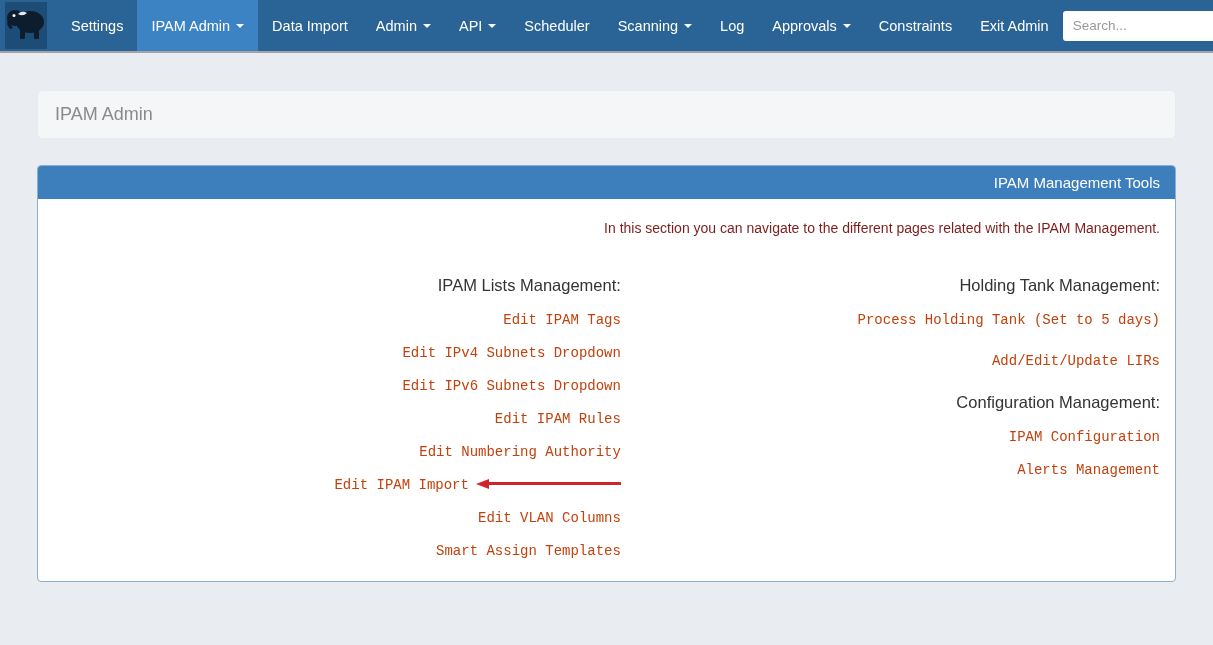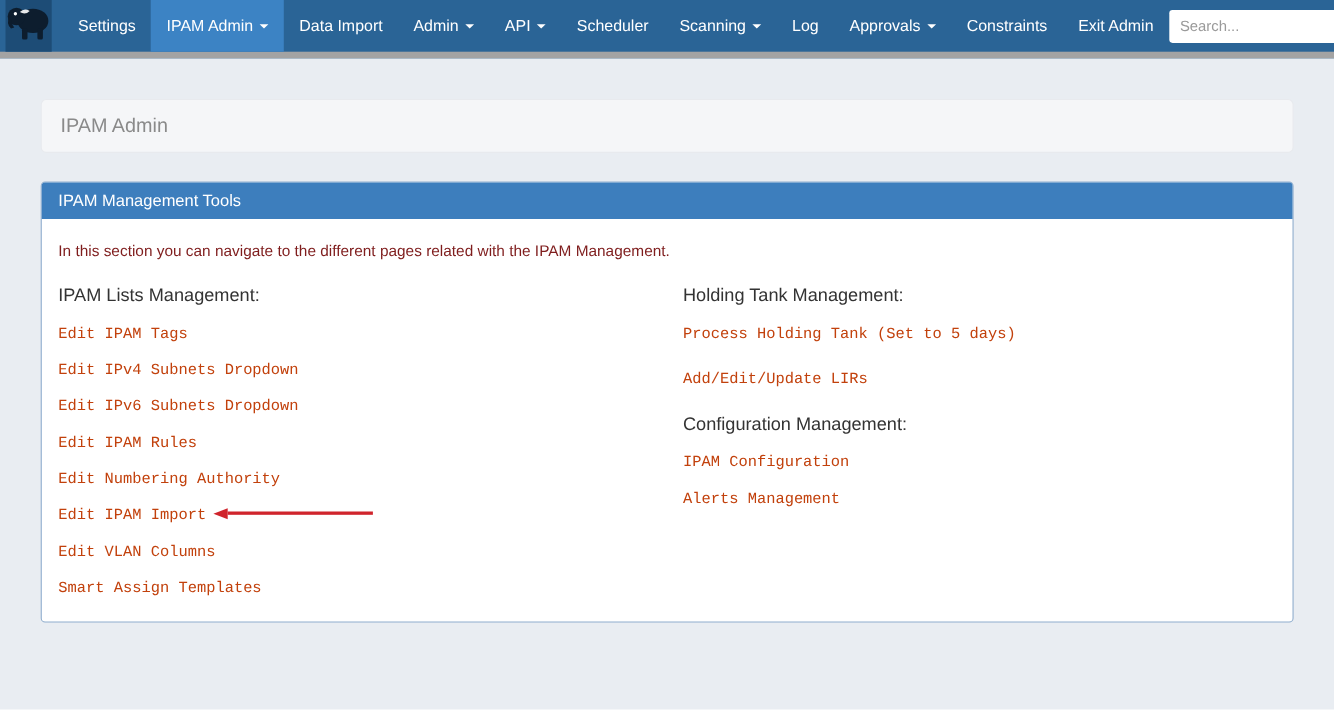--- a/index.html
+++ b/index.html
@@ -7,21 +7,21 @@
   body {
     font-family: "Liberation Sans", sans-serif;
     background: #e9edf2;
     overflow: hidden;
   }
 
   
   .navbar {
     height: 53px;
     background: #2a6496;
-    border-bottom: 6px solid #a3a3a3;
+    border-bottom: 2px solid #a3a3a3;
     display: flex;
     align-items: stretch;
     padding-left: 5px;
   }
   .brand {
     width: 57px;
     align-self: center;
     height: 47px;
     background: #1d4c76;
     display: flex;
@@ -81,35 +81,36 @@
     font-size: 18px;
     font-weight: 400;
     color: #8a8a8a;
   }
 
   .panel {
     margin-top: 26px;
     background: #ffffff;
     border: 1px solid #8fadcd;
     border-radius: 4px;
+    text-align: right;
   }
   .panel-heading {
     background: #3d7ebd;
     color: #ffffff;
     font-size: 15px;
     padding: 8px 15px;
     border-radius: 3px 3px 0 0;
   }
   .panel-body { padding: 14px 15px 22px 15px; }
   .intro-line {
     font-size: 14px;
     color: #7f1d1d;
     margin: 7px 0 15px 0;
   }
-  .columns { display: flex; margin-top: 24px; }
+  .columns { display: flex; margin-top: 40px; }
   .col-left  { width: 51.3%; }
   .col-right { width: 48.7%; }
   .section-heading {
     font-size: 16.5px;
     font-weight: 400;
     color: #333333;
   }
   .link-row { margin-top: 16px; line-height: 15px; }
   .mgmt-link {
     font-size: 14px;

